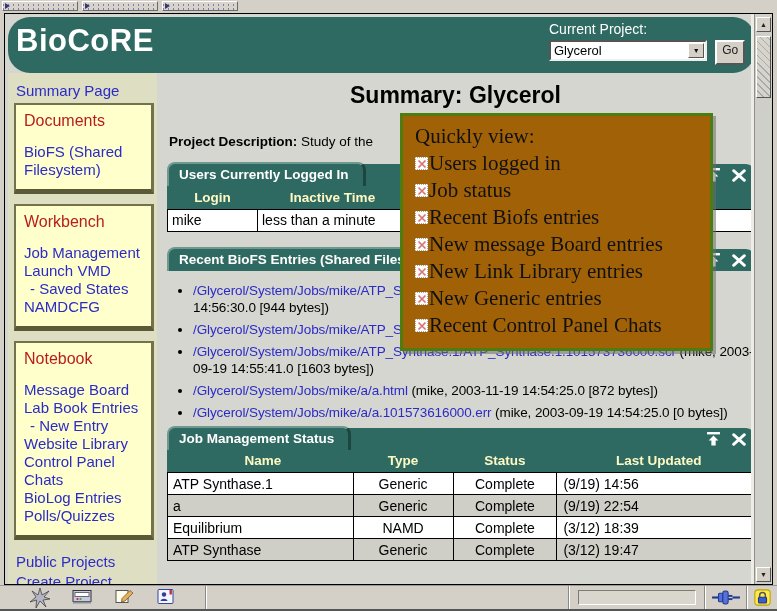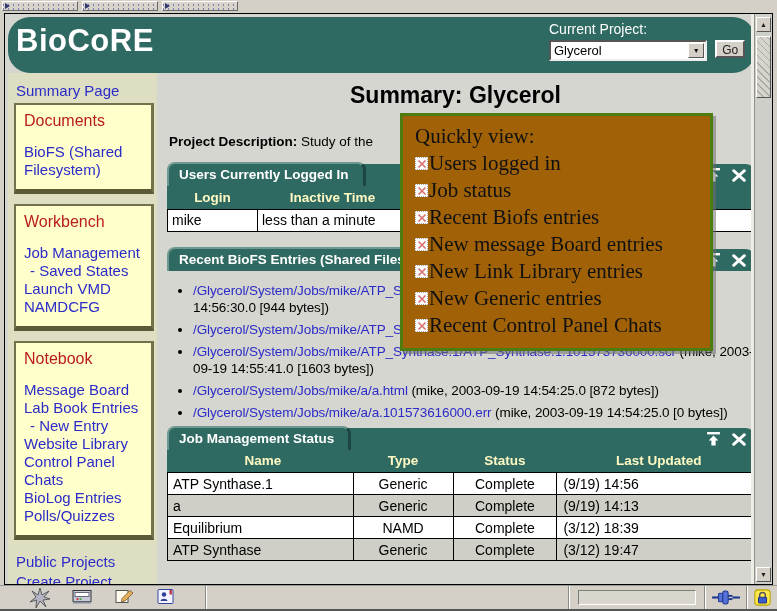--- a/index.html
+++ b/index.html
@@ -39,21 +39,21 @@
 
   
   .app-header { position:absolute; left:3px; top:3px; width:747px; height:56px; background:#2F6A62;border-radius:22px; }
   .brand { position:absolute; left:8px; top:6px; font-size:31px; font-weight:bold; color:#fff; letter-spacing:0.5px; }
   .proj-area { position:absolute; right:10px; top:4px; width:196px; }
   .proj-label { color:#fff; font-size:14px; margin-bottom:3px; }
   .proj-row { display:flex; gap:8px; }
   .proj-select { width:184px; height:21px; background:#fff; border:2px solid; border-color:#555 #eee #eee #555; display:flex; align-items:center; }
   .proj-value { flex:1; font-size:13px; padding-left:3px; }
   .proj-arrow { width:16px; height:15px; margin-right:1px; background:#D4D0C8; border:1px solid; border-color:#fff #555 #555 #fff; font-size:7px; text-align:center; line-height:14px; color:#111; }
-  .go-btn { width:34px; height:18px; background:#D4D0C8; border:2px solid; border-color:#fff #555 #555 #fff; font-size:12px; color:#222; text-align:center; line-height:17px; }
+  .go-btn { width:34px; height:25px; background:#D4D0C8; border:2px solid; border-color:#fff #555 #555 #fff; font-size:12px; color:#222; text-align:center; line-height:17px; }
 
   
   .sidebar { position:absolute; left:3px; top:59px; width:149px; bottom:0; background:#DEDEC2; font-size:15px; }
   a.slink { color:#2B2BC8; text-decoration:none; cursor:pointer; display:inline-block; }
   .summary-link { margin:9px 0 4px 8px; }
   .side-box {
     margin:4px 3px 10px 6px; background:#FFFFCC;
     border:2px solid #73734B; border-right-width:3px; border-bottom:5px solid #5A5A36;
     padding:7px 4px 10px 8px;
   }
@@ -165,22 +165,22 @@
         <div class="box-title">Documents</div>
         <div class="box-links">
           <a class="slink">BioFS (Shared Filesystem)</a>
         </div>
       </div>
 
       <div class="side-box">
         <div class="box-title">Workbench</div>
         <div class="box-links">
           <a class="slink">Job Management</a>
+          <a class="slink">Launch VMD</a>
           <a class="slink indent">- Saved States</a>
-          <a class="slink">Launch VMD</a>
           <a class="slink">NAMDCFG</a>
         </div>
       </div>
 
       <div class="side-box">
         <div class="box-title">Notebook</div>
         <div class="box-links">
           <a class="slink">Message Board</a>
           <a class="slink">Lab Book Entries</a>
           <a class="slink indent">- New Entry</a>
@@ -244,21 +244,21 @@
                 </svg></span>
             <span><svg width="14" height="13" viewBox="0 0 13 12">
                   <path d="M1.5 1.5 L11.5 10.5 M11.5 1.5 L1.5 10.5" stroke="#fff" stroke-width="2.6" stroke-linecap="round"></path>
                 </svg></span>
           </div>
         </div>
         <ul class="biofs-list">
           <li><a class="flink">/Glycerol/System/Jobs/mike/ATP_Synthase.1/ATP_Synthase.1.html</a><span> (mike, 2003-09-19 14:56:30.0 [944 bytes])</span></li>
           <li><a class="flink">/Glycerol/System/Jobs/mike/ATP_Syn.err</a><span> (mike, 2003-09-19 14:56:30.0) [0 bytes])</span></li>
           <li><a class="flink">/Glycerol/System/Jobs/mike/ATP_Synthase.1/ATP_Synthase.1.101573736000.scr</a><span> (mike, 2003-09-19 14:55:41.0 [1603 bytes])</span></li>
-          <li><a class="flink">/Glycerol/System/Jobs/mike/a/a.html</a><span> (mike, 2003-09-19 14:54:25.0 [872 bytes])</span></li>
+          <li><a class="flink">/Glycerol/System/Jobs/mike/a/a.html</a><span> (mike, 2003-11-19 14:54:25.0 [872 bytes])</span></li>
           <li><a class="flink">/Glycerol/System/Jobs/mike/a/a.101573616000.err</a><span> (mike, 2003-09-19 14:54:25.0 [0 bytes])</span></li>
         </ul>
       </div>
 
       <div class="panel jobs-panel">
         <div class="bar">
           <div class="tab">Job Management Status</div>
           <div class="bar-icons">
             <span><svg width="15" height="14" viewBox="0 0 14 13">
                   <rect x="1" y="0" width="12" height="2.2" fill="#fff"></rect>
@@ -280,21 +280,21 @@
           <tr>
             <td class="jname">ATP Synthase.1</td>
             <td class="jtype">Generic</td>
             <td class="jstat">Complete</td>
             <td class="jupd">(9/19) 14:56</td>
           </tr>
           <tr class="alt">
             <td class="jname">a</td>
             <td class="jtype">Generic</td>
             <td class="jstat">Complete</td>
-            <td class="jupd">(9/19) 14:13</td>
+            <td class="jupd">(9/19) 22:54</td>
           </tr>
           <tr>
             <td class="jname">Equilibrium</td>
             <td class="jtype">NAMD</td>
             <td class="jstat">Complete</td>
             <td class="jupd">(3/12) 18:39</td>
           </tr>
           <tr class="alt">
             <td class="jname">ATP Synthase</td>
             <td class="jtype">Generic</td>

